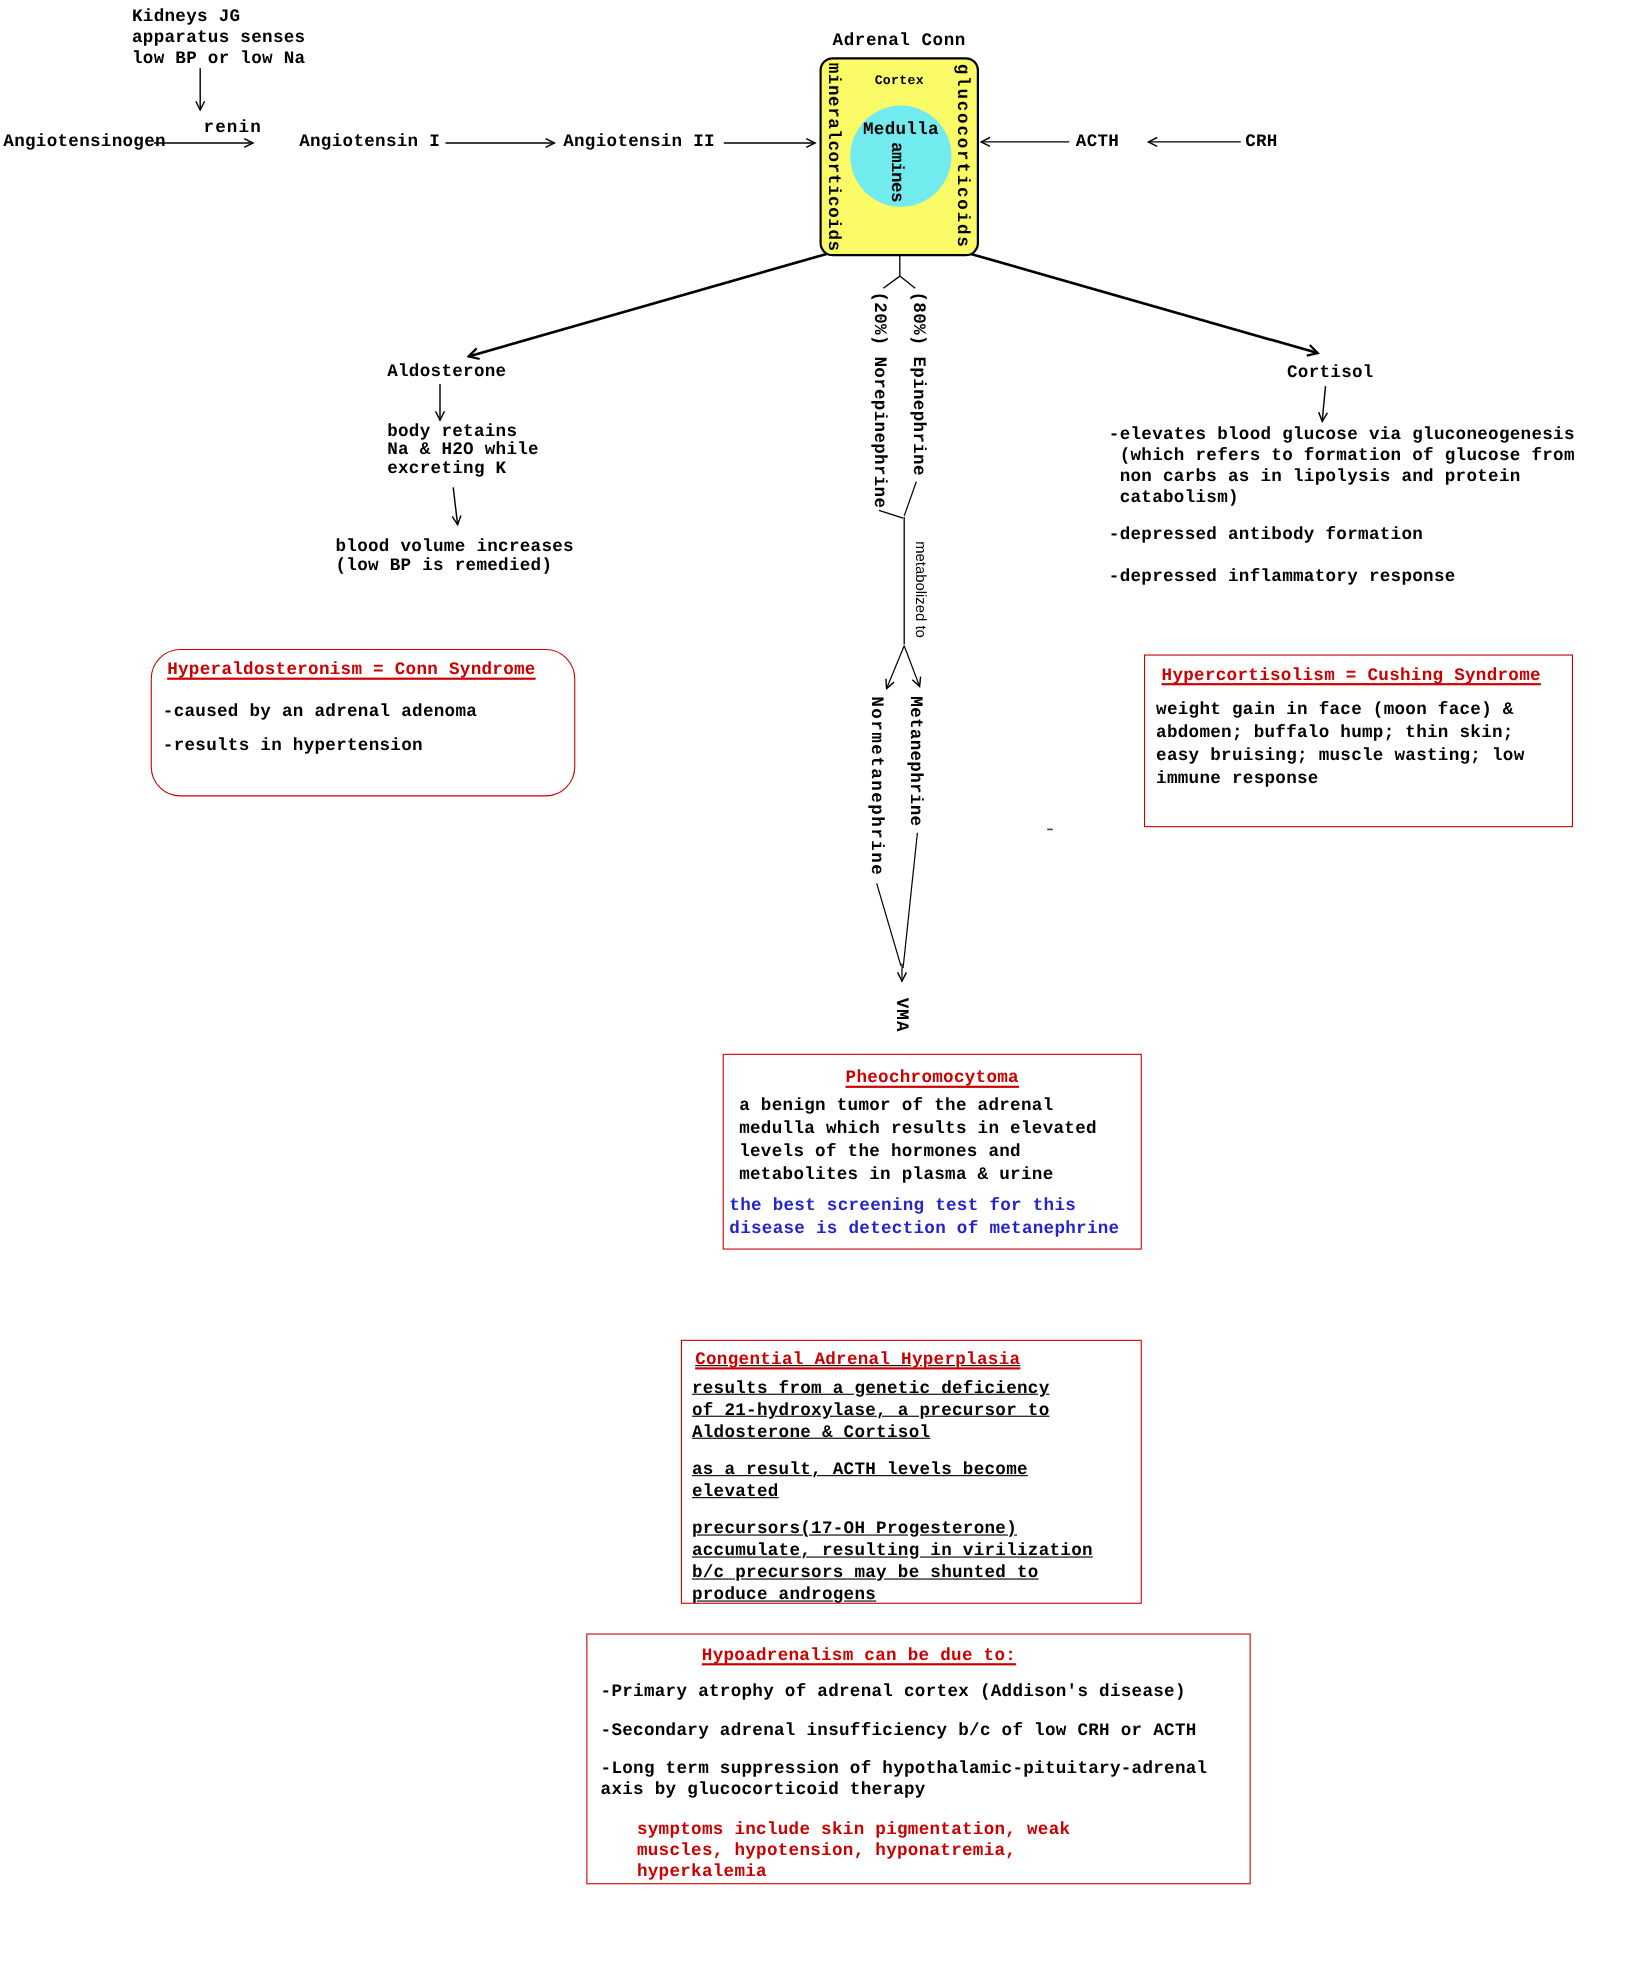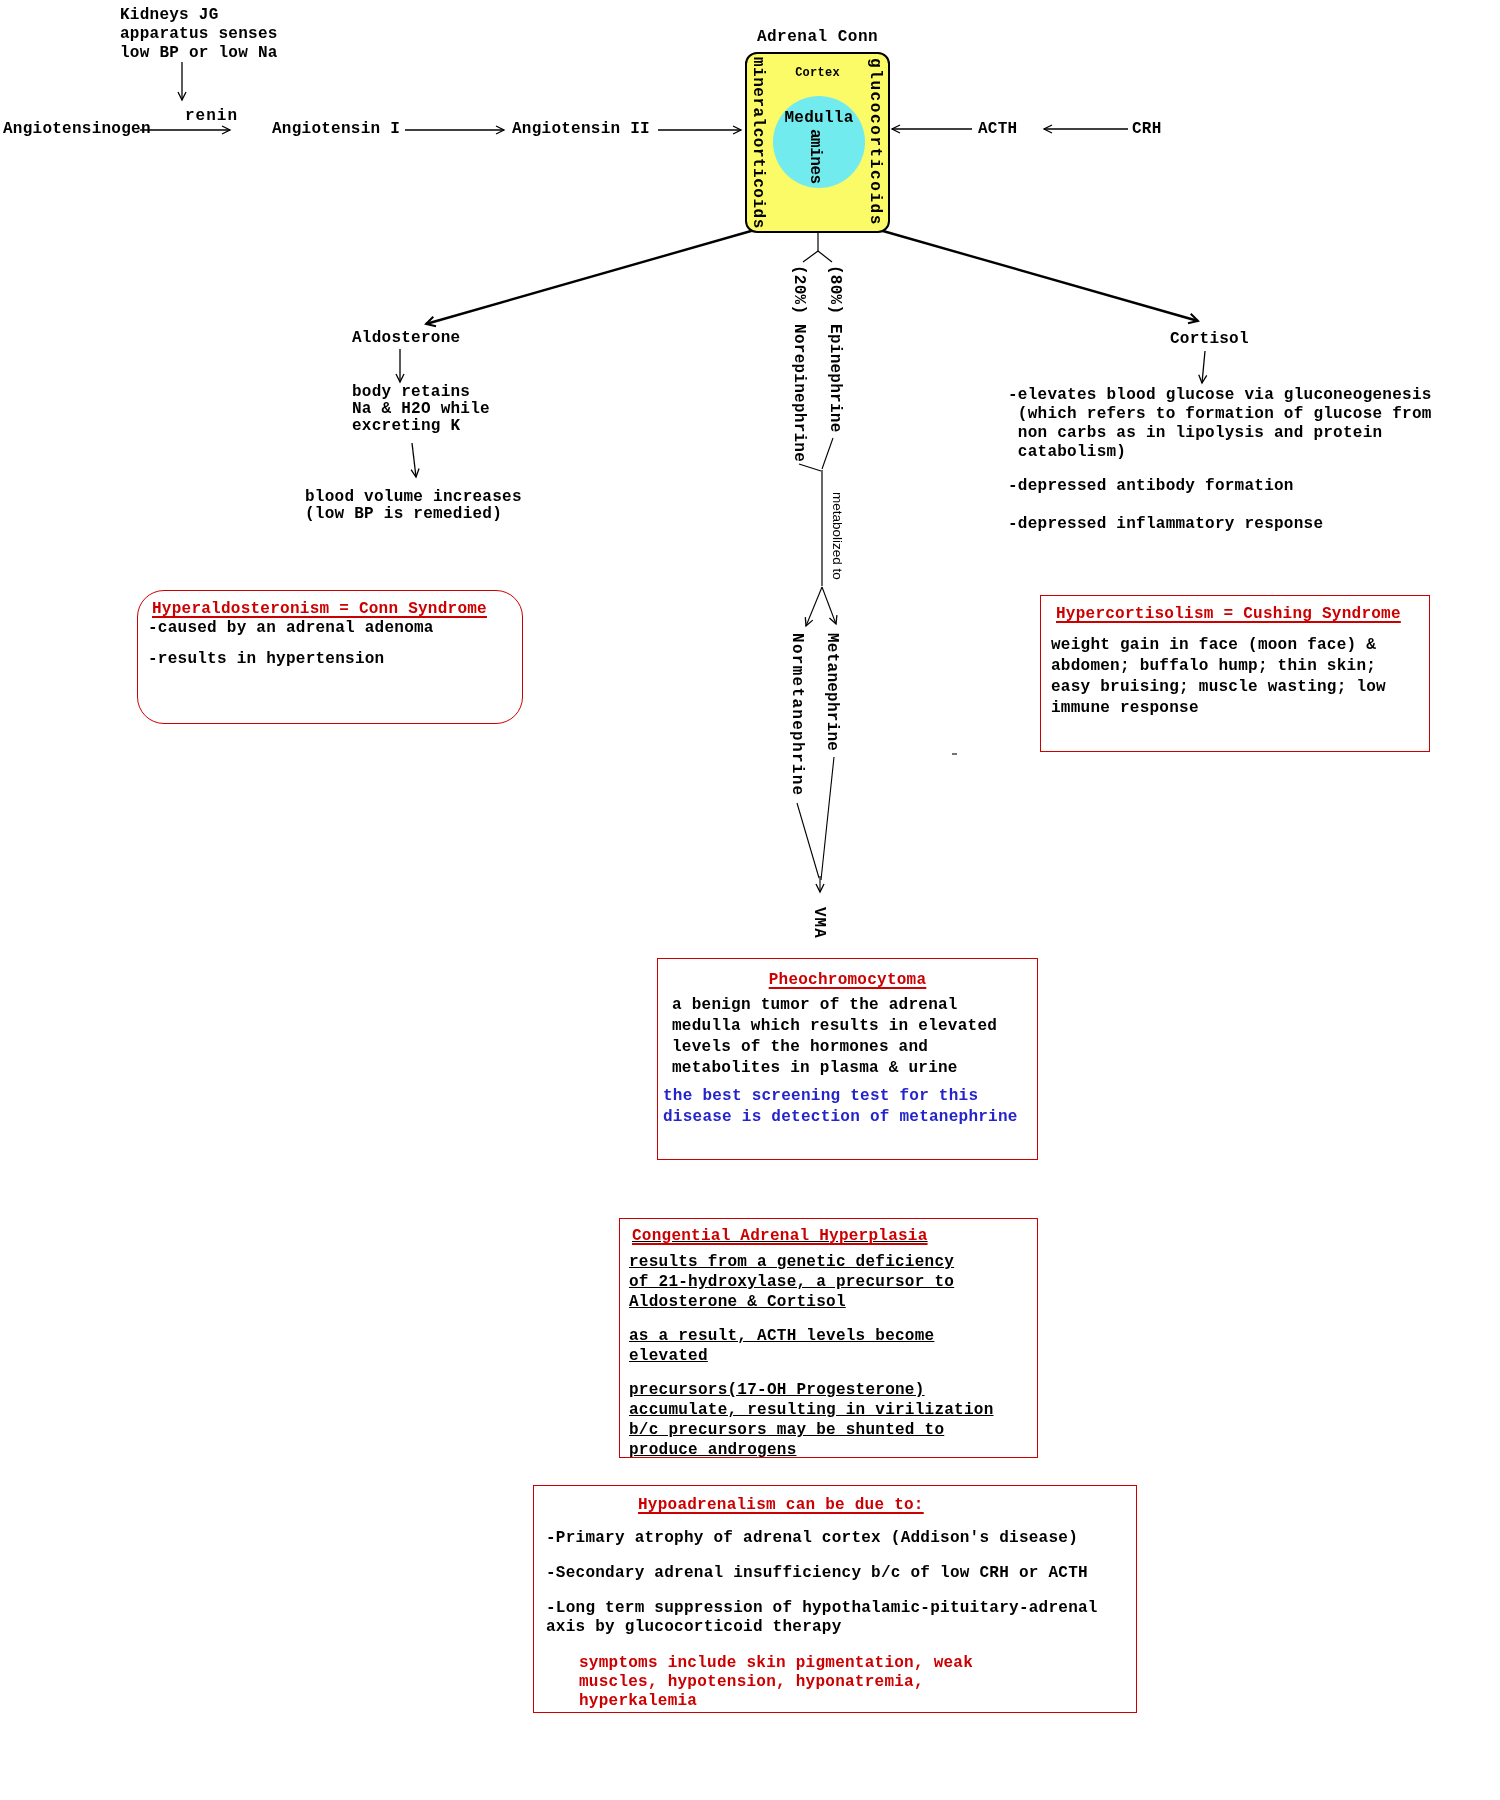--- a/index.html
+++ b/index.html
@@ -104,33 +104,33 @@
   <div class="abs mono" style="left:1170px; top:330px;">Cortisol</div>
   <div class="abs mono pre lh19" style="left:1008px; top:386px;">-elevates blood glucose via gluconeogenesis
  (which refers to formation of glucose from
  non carbs as in lipolysis and protein
  catabolism)</div>
   <div class="abs mono" style="left:1008px; top:477px;">-depressed antibody formation</div>
   <div class="abs mono" style="left:1008px; top:515px;">-depressed inflammatory response</div>
 
   <div class="rbox" style="left:137px; top:590px; width:386px; height:134px; padding:9px 0 0 10px;border-radius:27px;">
     <div class="mono red" style="margin-left:4px;"><span class="u">Hyperaldosteronism = Conn Syndrome</span></div>
-    <div class="mono" style="">-caused by an adrenal adenoma</div>
+    <div class="mono" style="margin-top:19px;">-caused by an adrenal adenoma</div>
     <div class="mono" style="margin-top:12px;">-results in hypertension</div>
   </div>
 
   <div class="rbox" style="left:1040px; top:595px; width:390px; height:157px; padding:9px 0 0 10px;">
     <div class="mono red" style="margin-left:5px;"><span class="u">Hypercortisolism = Cushing Syndrome</span></div>
     <div class="mono pre lh21" style="margin-top:11px;">weight gain in face (moon face) &amp;
 abdomen; buffalo hump; thin skin;
 easy bruising; muscle wasting; low
 immune response</div>
   </div>
 
-  <div class="rbox" style="left:657px; top:958px; width:381px; height:202px; padding:12px 0 0 0;">
+  <div class="rbox" style="left:657px; top:958px; width:381px; height:178px; padding:12px 0 0 0;">
     <div class="mono red ctr"><span class="u">Pheochromocytoma</span></div>
     <div class="mono pre lh21" style="margin:5px 0 0 14px;">a benign tumor of the adrenal
 medulla which results in elevated
 levels of the hormones and
 metabolites in plasma &amp; urine</div>
     <div class="mono pre lh21 blue" style="margin:7px 0 0 5px;">the best screening test for this
 disease is detection of metanephrine</div>
   </div>
 
   <div class="rbox" style="left:619px; top:1218px; width:419px; height:240px; padding:8px 0 0 9px;text-decoration:underline;">

